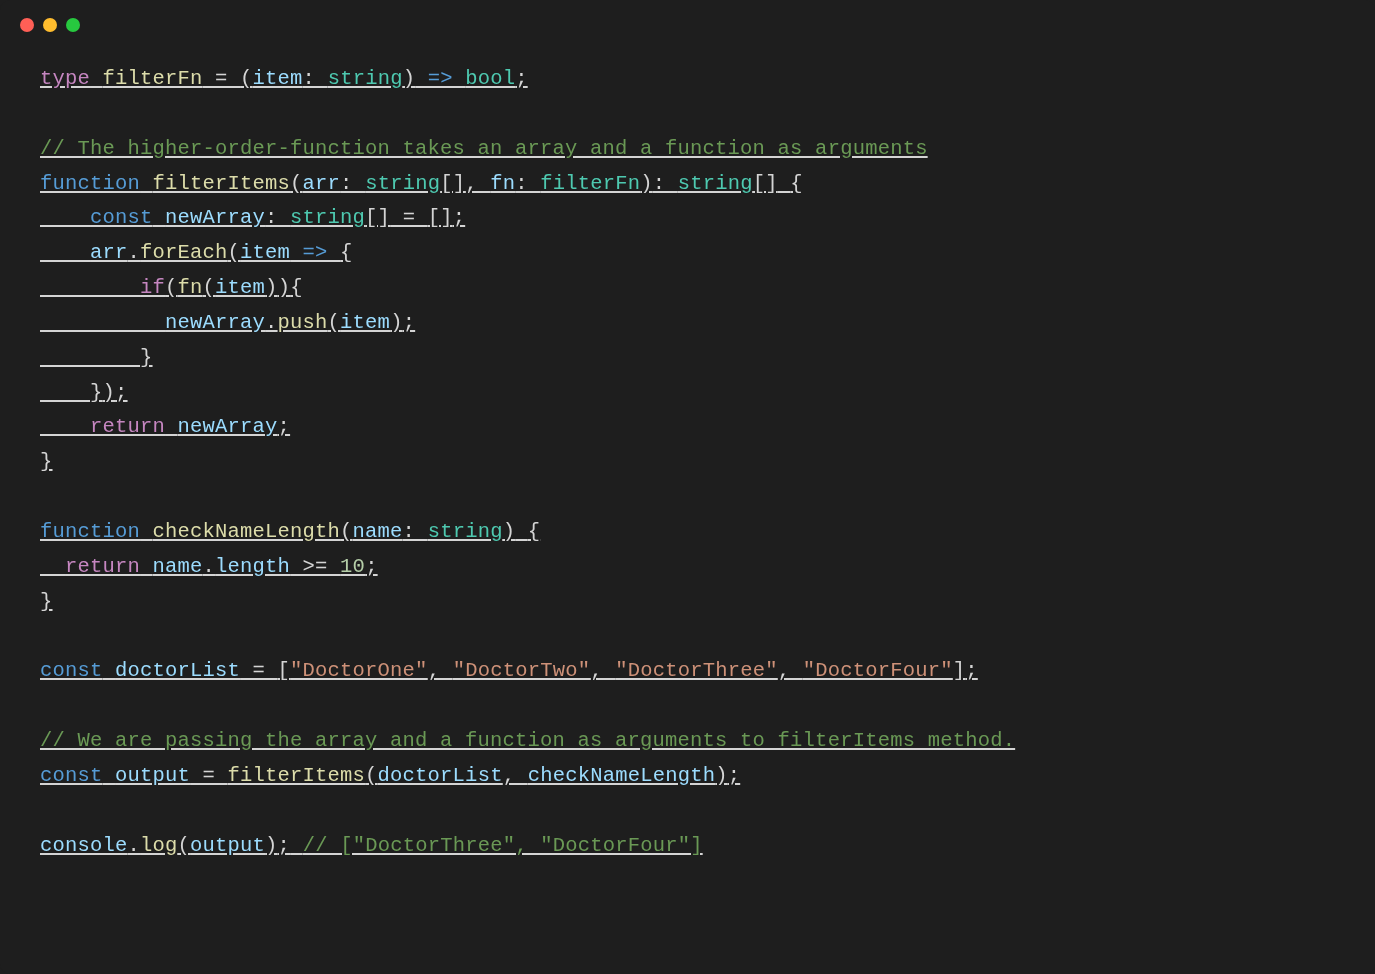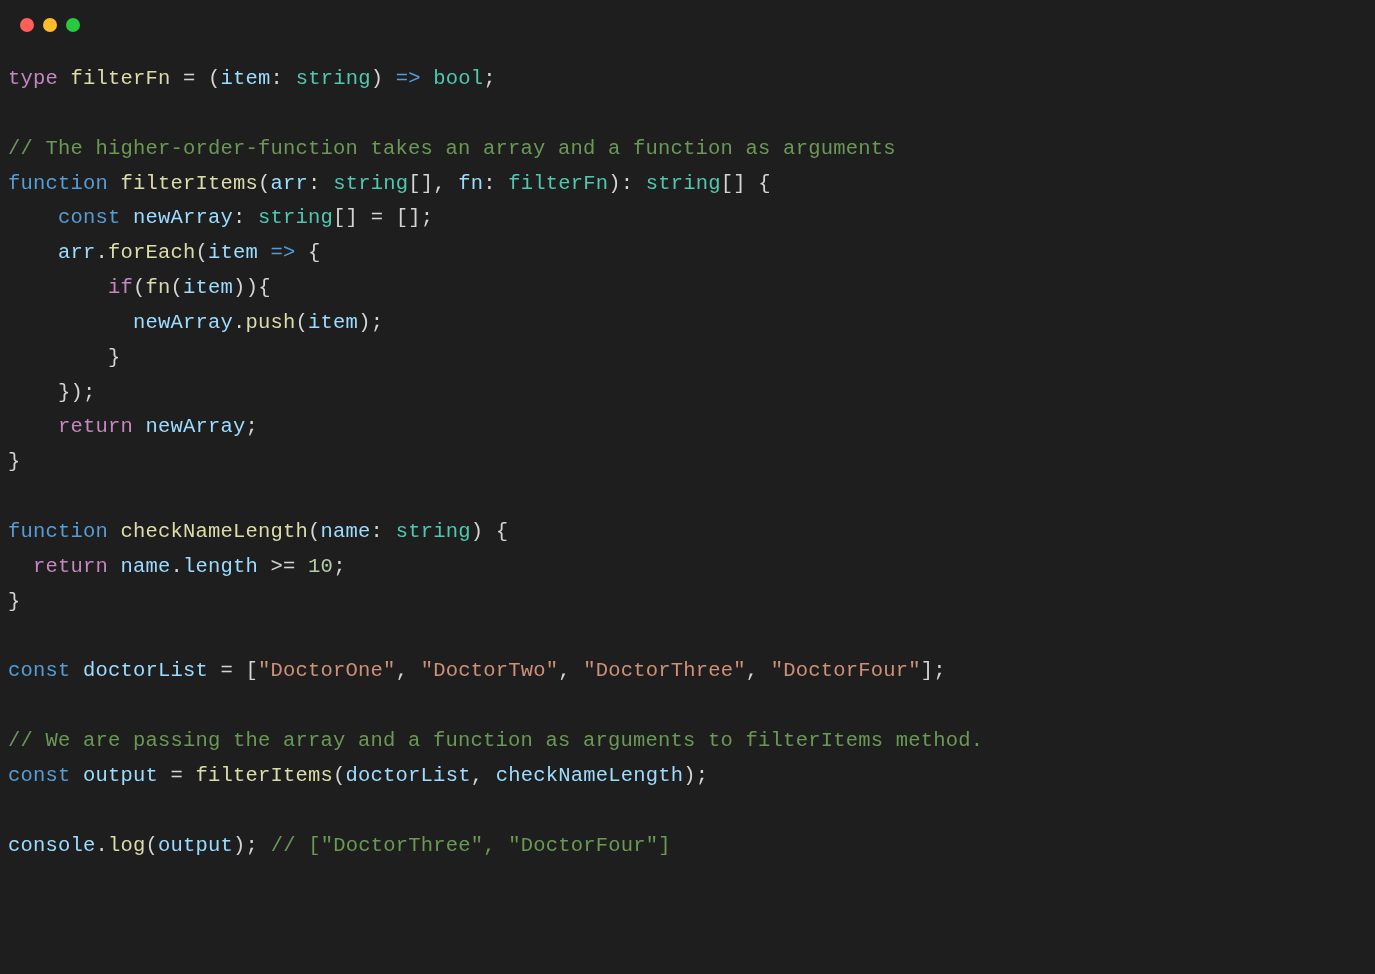--- a/index.html
+++ b/index.html
@@ -27,24 +27,25 @@
   }
   .traffic-light {
     width: 14px;
     height: 14px;
     border-radius: 50%;
   }
   .tl-red { background: #ff5f56; }
   .tl-yellow { background: #ffbd2e; }
   .tl-green { background: #27c93f; }
   .code-area {
-    padding: 20px 8px;
+    padding: 20px 40px;
     white-space: pre;
     color: #d4d4d4;
     letter-spacing: 0.2px;
+    text-decoration: underline;
   }
   .kw { color: #c586c0; }       
   .fn { color: #dcdcaa; }       
   .id { color: #9cdcfe; }       
   .ty { color: #4ec9b0; }       
   .str { color: #ce9178; }      
   .num { color: #b5cea8; }      
   .cm { color: #6a9955; }       
   .pn { color: #d4d4d4; }       
   .bool { color: #569cd6; }     

